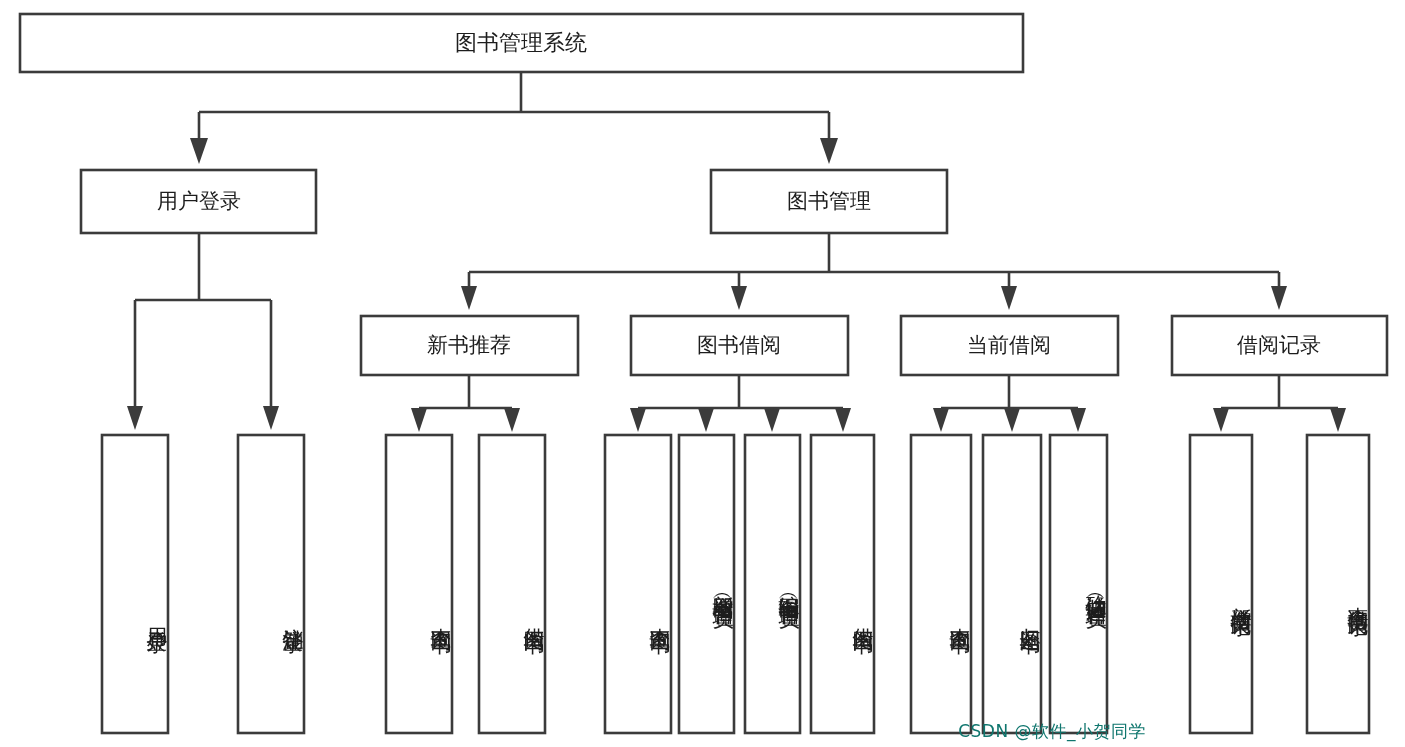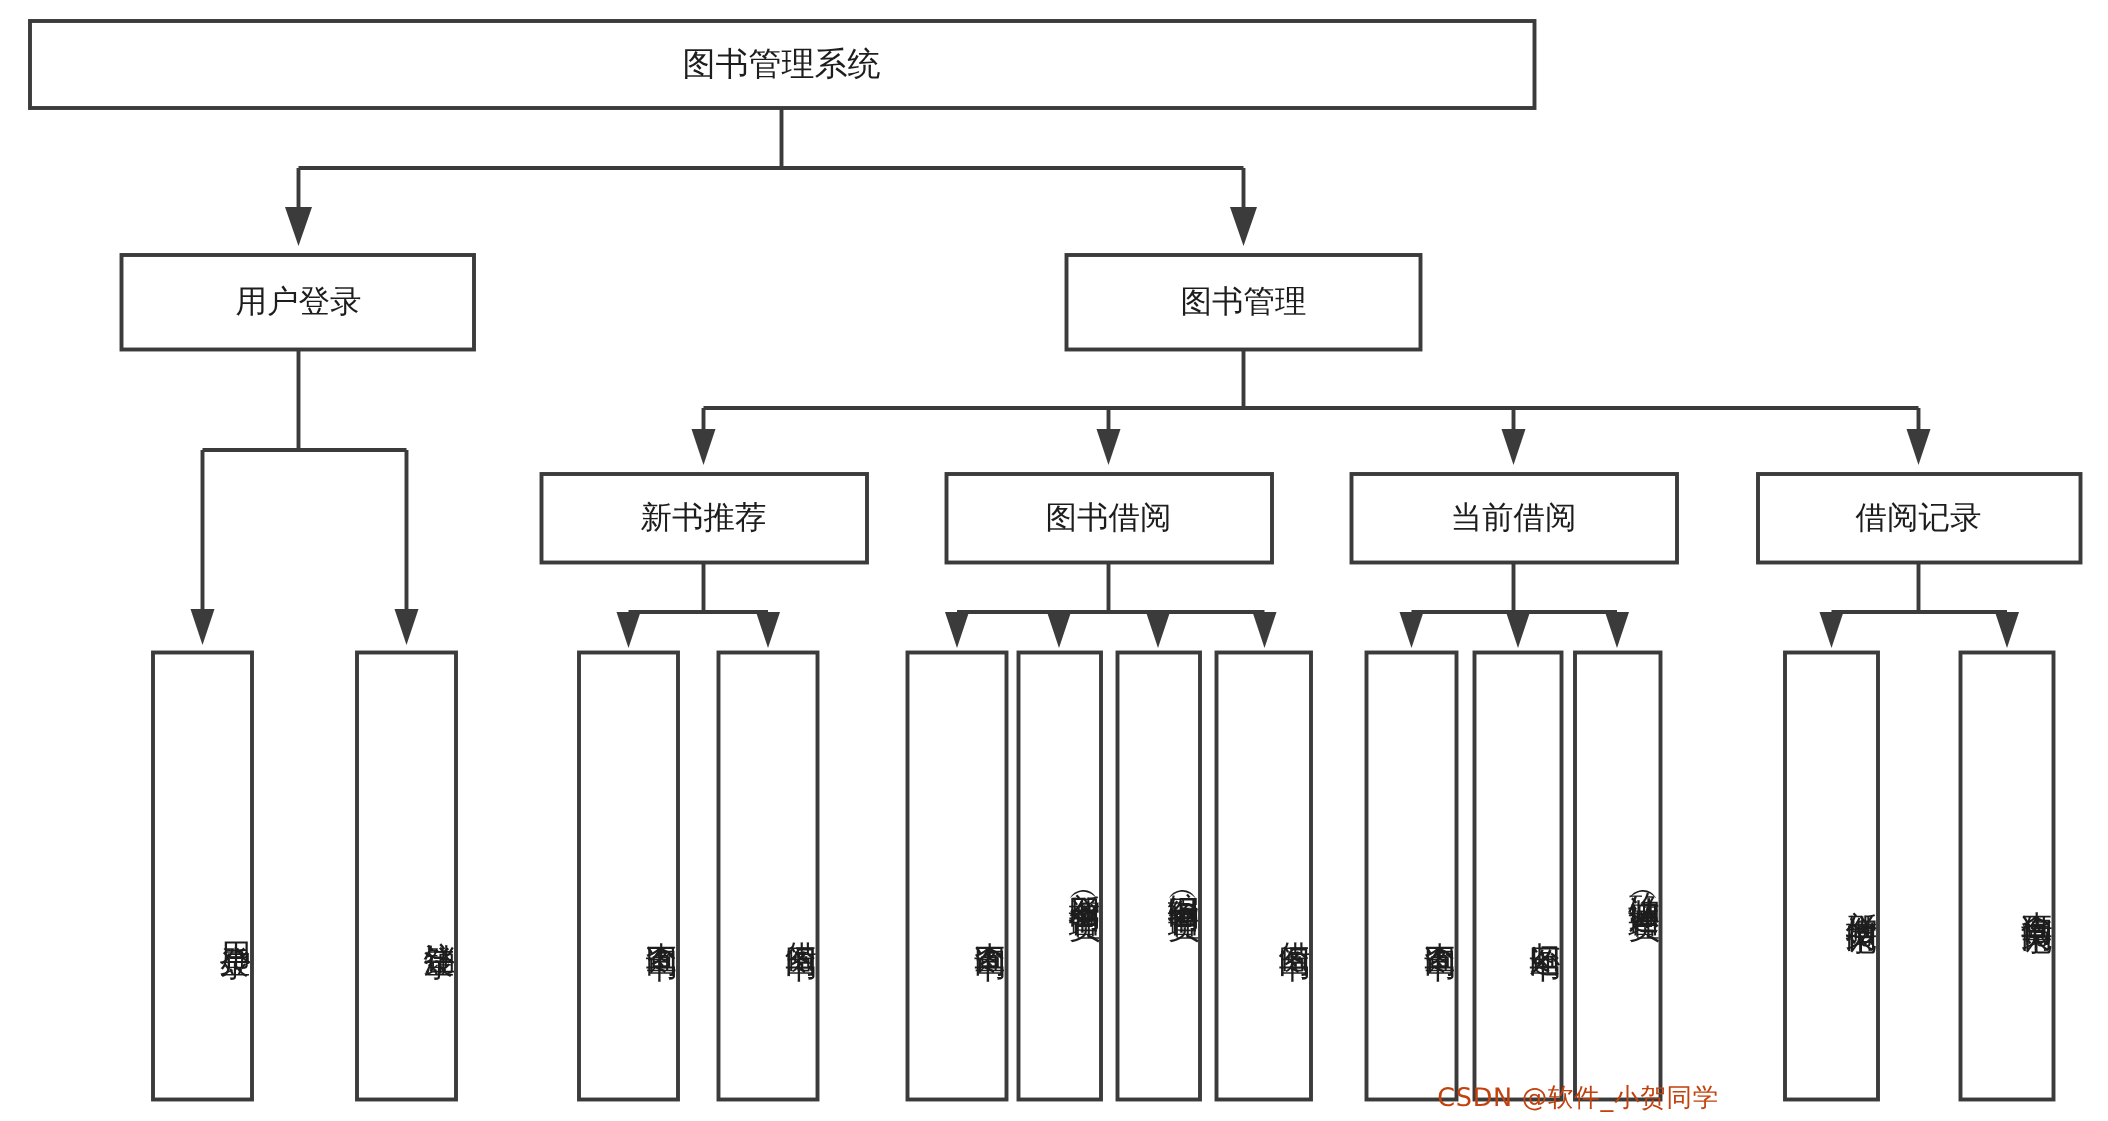--- a/index.html
+++ b/index.html
@@ -64,21 +64,21 @@
     white-space: nowrap;
     text-align: center;
     pointer-events: none;
   }
   #watermark {
     position: absolute;
     right: 8px;
     bottom: 4px;
     font-family: "DejaVu Sans", "Liberation Sans", sans-serif;
     font-size: 17px;
-    color: #c2410c;
+    color: #0f766e;
     white-space: nowrap;
     letter-spacing: 0.5px;
   }
 </style>
 </head>
 <body>
 
 <div id="diagram-root">
 
   <svg class="flow" viewBox="0 0 1405 747">

